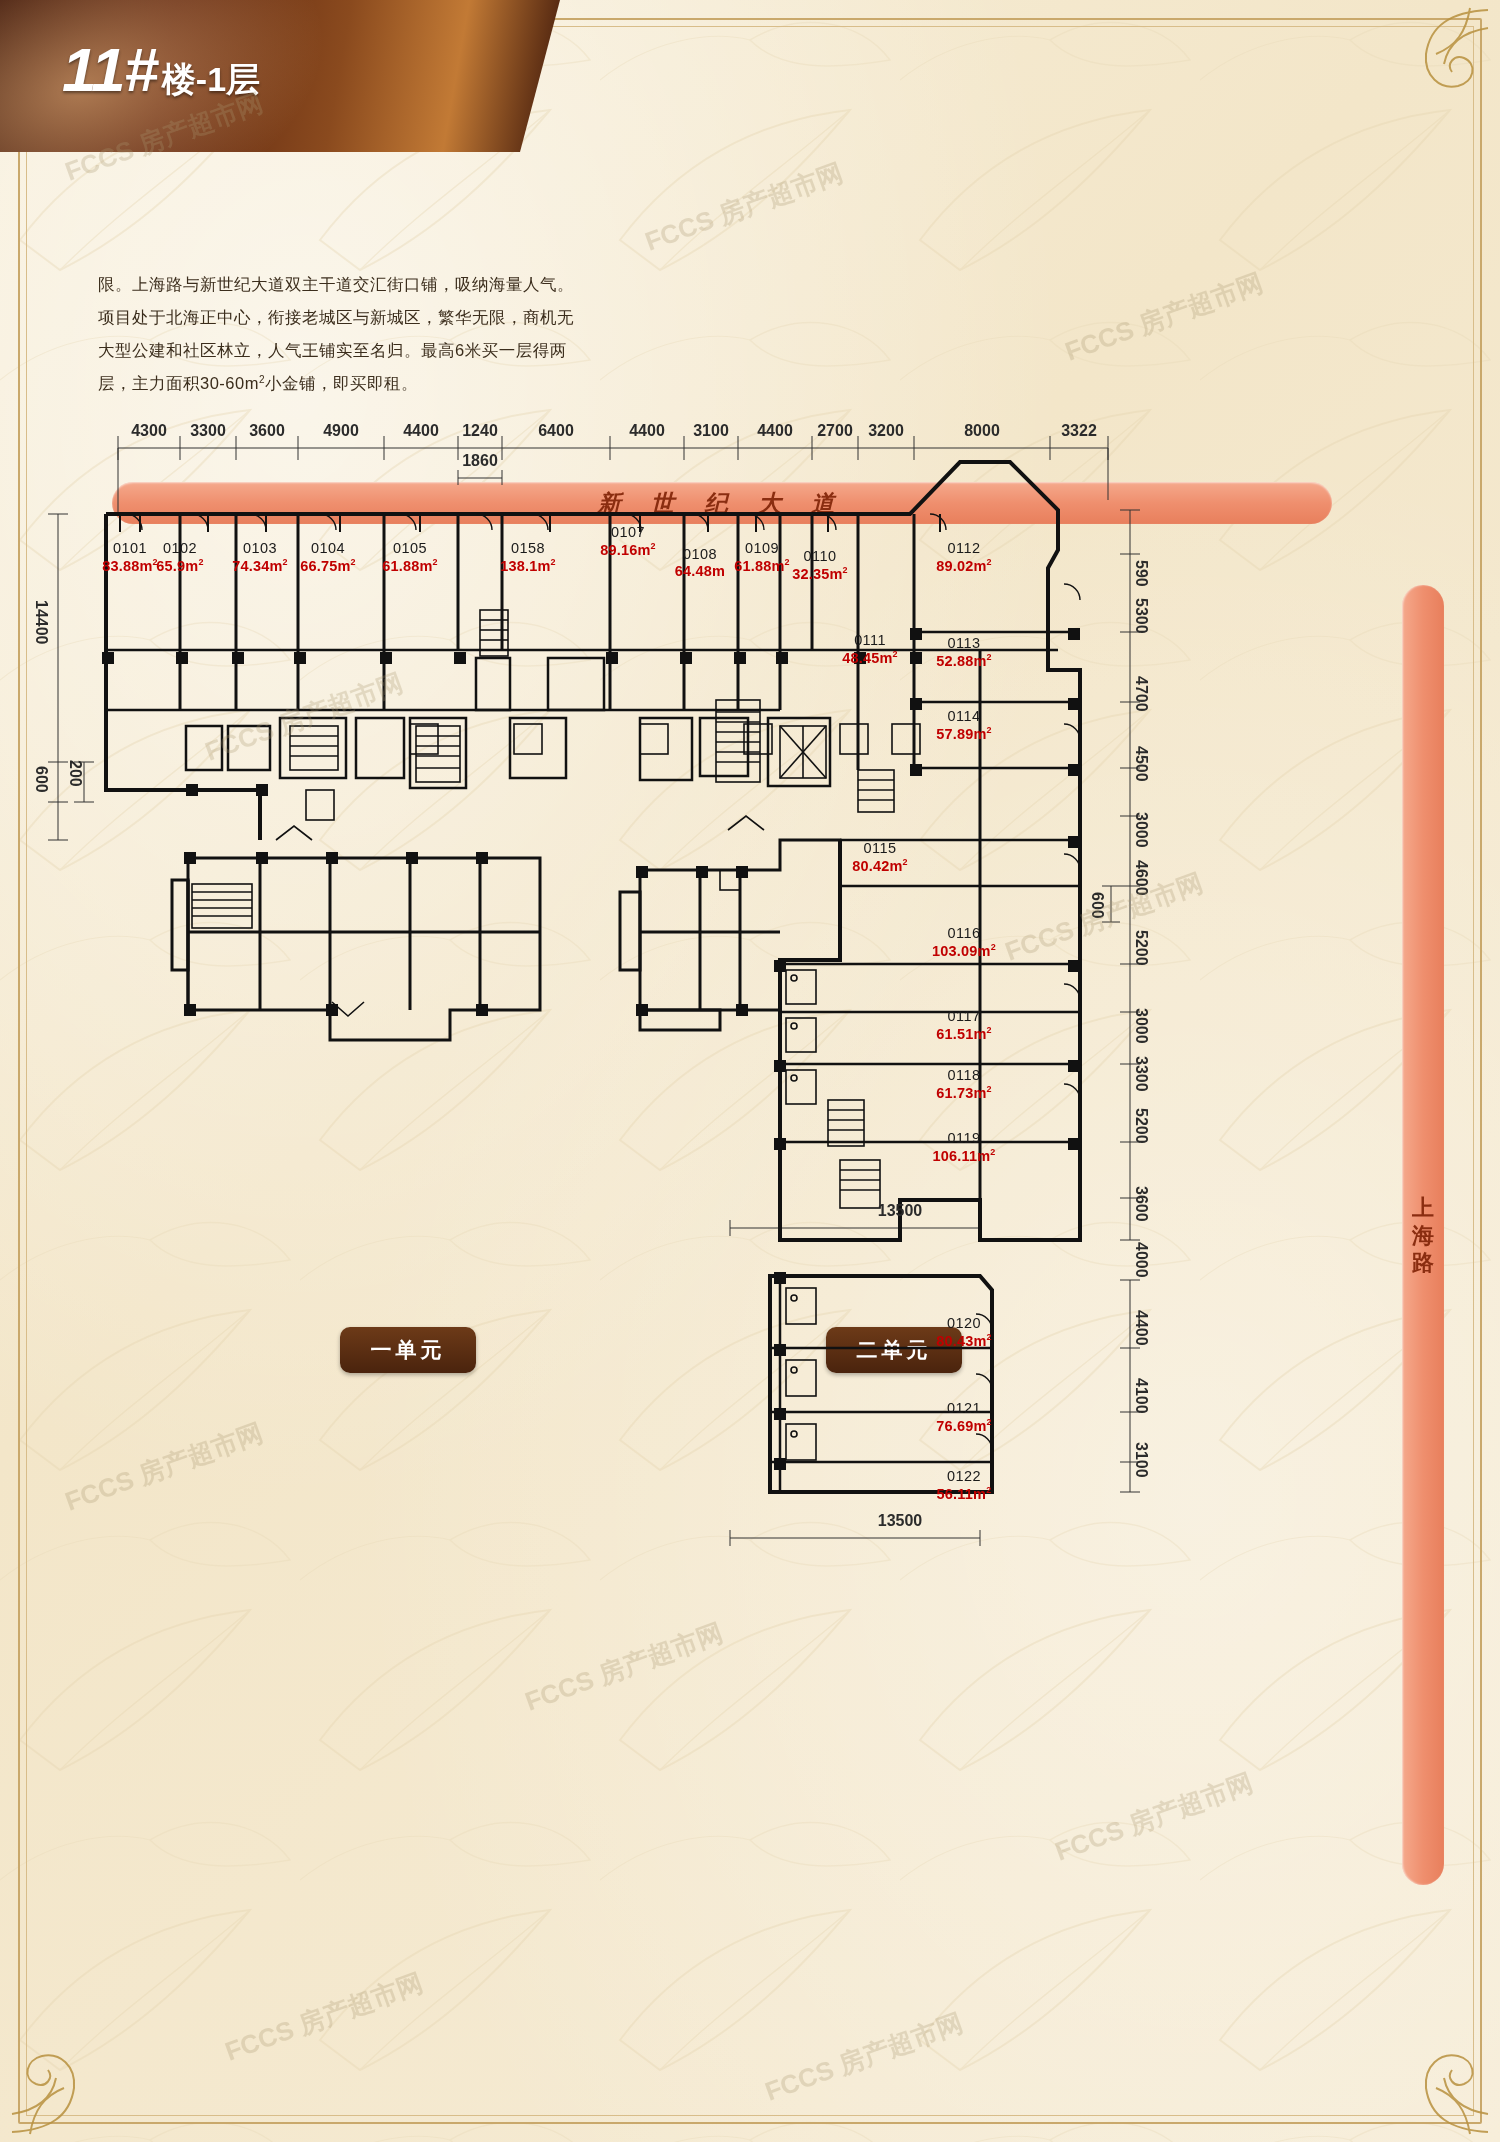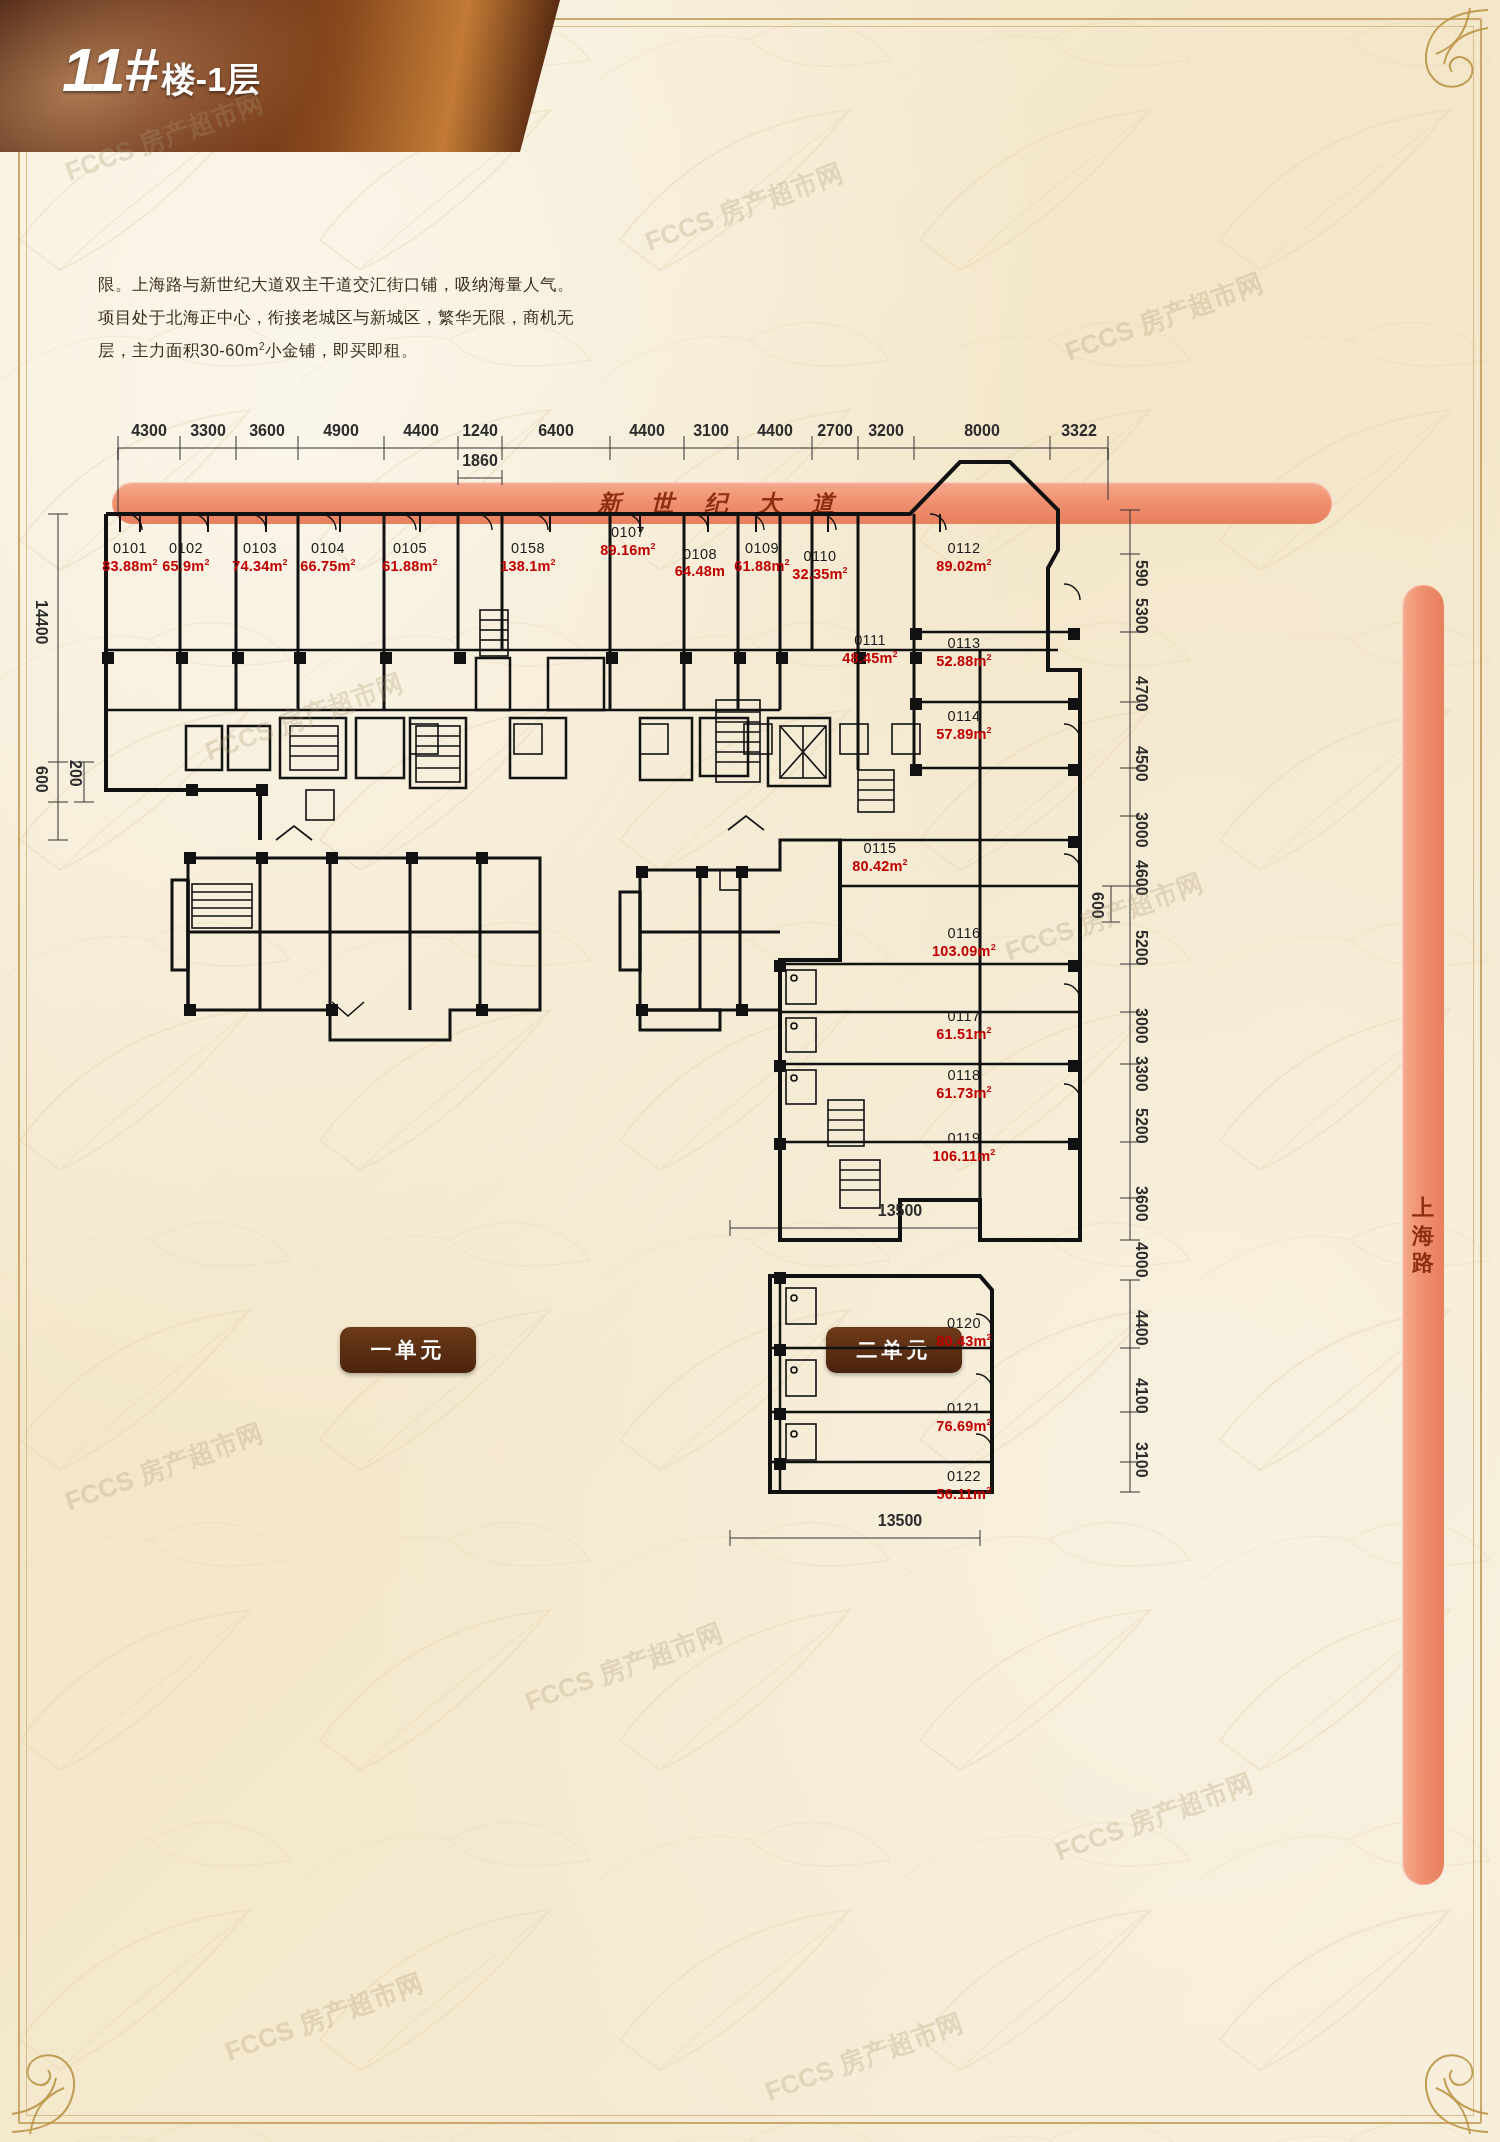--- a/index.html
+++ b/index.html
@@ -163,20 +163,21 @@
 <div class="title-ribbon">
   <div class="gloss"></div>
 </div>
 <div class="title-text">
   <span class="big">11#</span><span class="sub">楼-1层</span>
 </div>
 
 <div class="intro">
   <div>限。上海路与新世纪大道双主干道交汇街口铺，吸纳海量人气。</div>
   <div>项目处于北海正中心，衔接老城区与新城区，繁华无限，商机无</div>
+  <div>大型公建和社区林立，人气王铺实至名归。最高6米买一层得两</div>
   <div>
     <span>层，主力面积30-60m</span><sup>2</sup><span>小金铺，即买即租。</span>
   </div>
 </div>
 
 <div class="street-top">新 世 纪 大 道</div>
 <div class="street-right">
   <div class="vtext">上<br>海<br>路</div>
 </div>
 
@@ -505,21 +506,21 @@
     </g>
   </g>
 </svg>
 </div>
 
 <div id="labels">
     <div class="lbl" style="left: 130px; top: 540px; width: 84px; margin-left: -42px;">
       <div class="code">0101</div>
       <div class="area">83.88m<sup>2</sup></div>
     </div>
-    <div class="lbl" style="left: 186px; top: 540px; width: 84px; margin-left: -42px; text-align: center;">
+    <div class="lbl" style="left: 180px; top: 540px; width: 84px; margin-left: -42px; text-align: center;">
       <div class="code">0102</div>
       <div class="area">65.9m<sup>2</sup></div>
     </div>
     <div class="lbl" style="left: 260px; top: 540px; width: 84px; margin-left: -42px;">
       <div class="code">0103</div>
       <div class="area">74.34m<sup>2</sup></div>
     </div>
     <div class="lbl" style="left: 328px; top: 540px; width: 84px; margin-left: -42px;">
       <div class="code">0104</div>
       <div class="area">66.75m<sup>2</sup></div>

